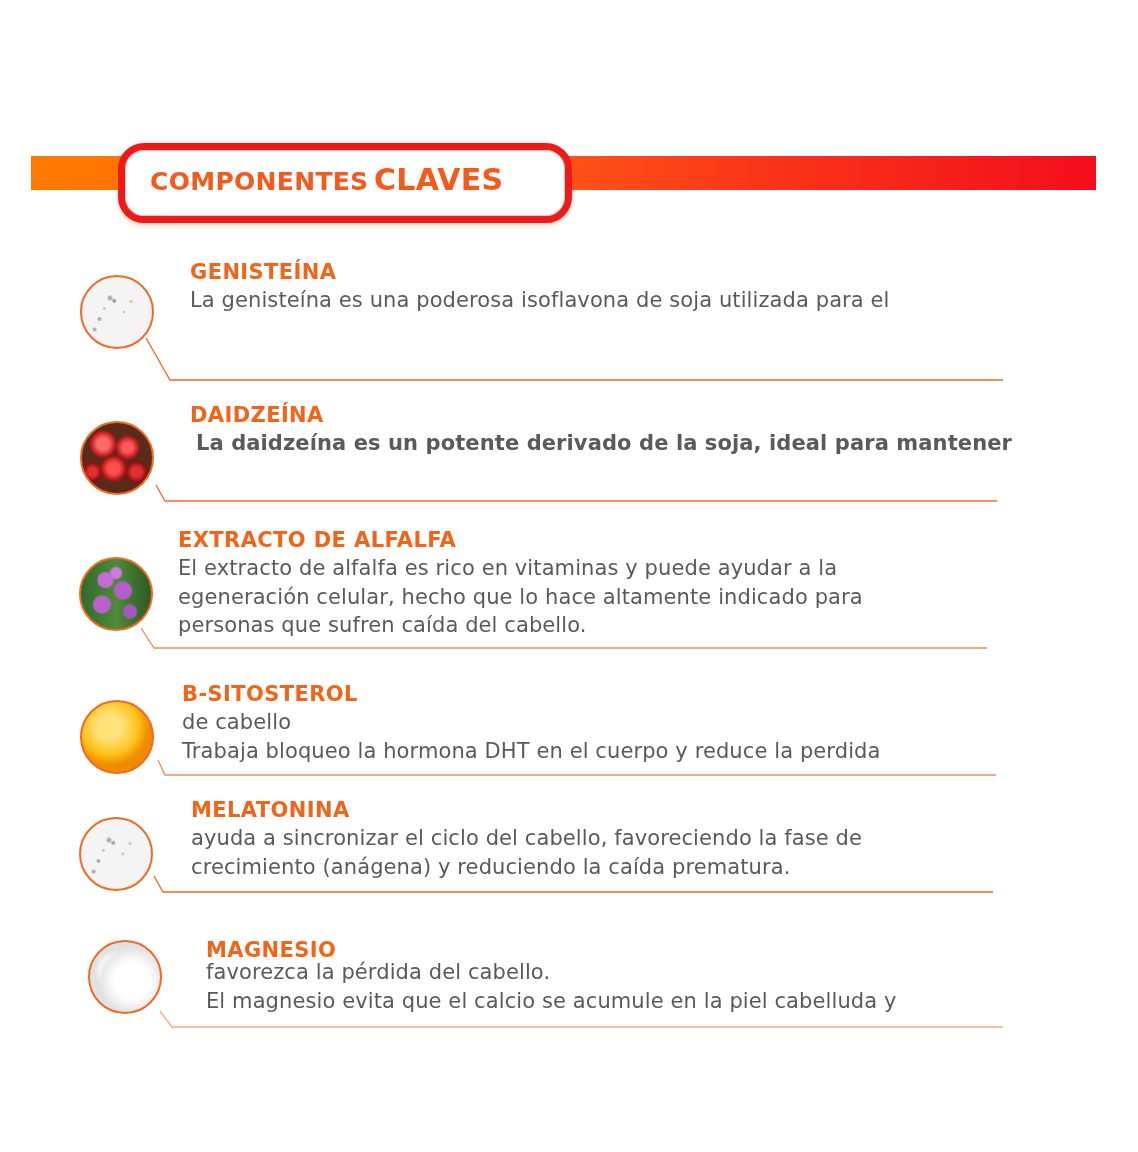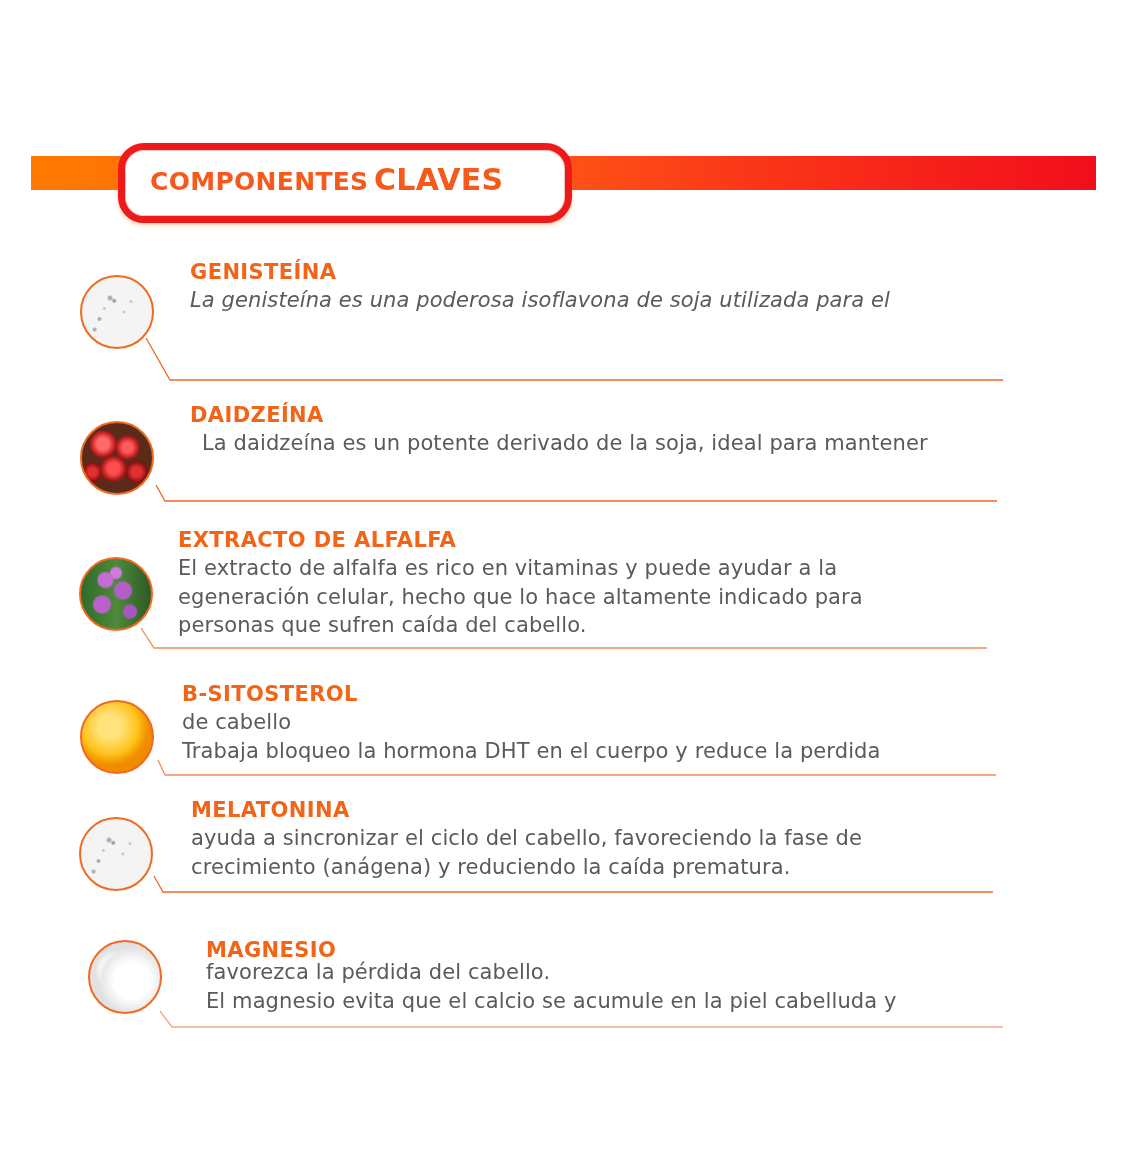--- a/index.html
+++ b/index.html
@@ -65,32 +65,32 @@
   <span class="t1">COMPONENTES</span>
   <span class="t2">CLAVES</span>
 </div>
 
 <div class="item">
   <div class="thumb t-powder-dots" style="left:80px; top:275px;"></div>
   <svg class="connector" style="left:0;top:0;" width="1138" height="1152">
     <polyline points="146,338 170,380 1003,380" fill="none" stroke="#f06a22" stroke-width="1.3"></polyline>
   </svg>
   <div class="name" style="left:190px; top:259px;">GENISTEÍNA</div>
-  <div class="desc" style="left:190px; top:286px;font-style:italic;">
+  <div class="desc" style="left:190px; top:286px;">
     <span>La genisteína es una poderosa isoflavona de soja utilizada para el</span>
   </div>
 </div>
 
 <div class="item">
   <div class="thumb t-red-beans" style="left:80px; top:421px;"></div>
   <svg class="connector" style="left:0;top:0;" width="1138" height="1152">
     <polyline points="156,485 165,501 997,501" fill="none" stroke="#f06a22" stroke-width="1.3"></polyline>
   </svg>
   <div class="name" style="left:190px; top:402px;">DAIDZEÍNA</div>
-  <div class="desc" style="left:202px; top:429px;">
+  <div class="desc" style="left:196px; top:429px;font-weight:bold;">
     <span>La daidzeína es un potente derivado de la soja, ideal para mantener</span>
   </div>
 </div>
 
 <div class="item">
   <div class="thumb t-alfalfa-flowers" style="left:79px; top:557px;"></div>
   <svg class="connector" style="left:0;top:0;" width="1138" height="1152">
     <polyline points="141,628 154,648 987,648" fill="none" stroke="#f58a5a" stroke-width="1.3"></polyline>
   </svg>
   <div class="name" style="left:178px; top:527px;">EXTRACTO DE ALFALFA</div>

